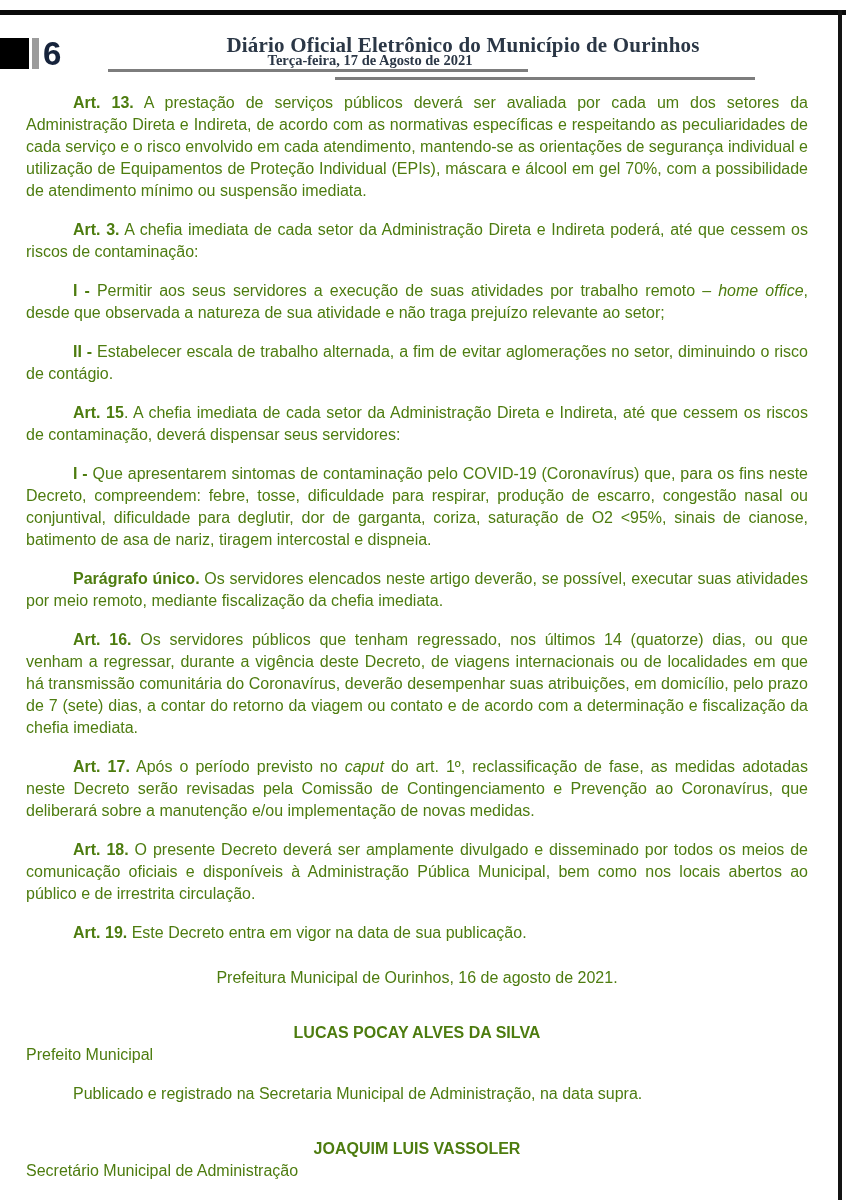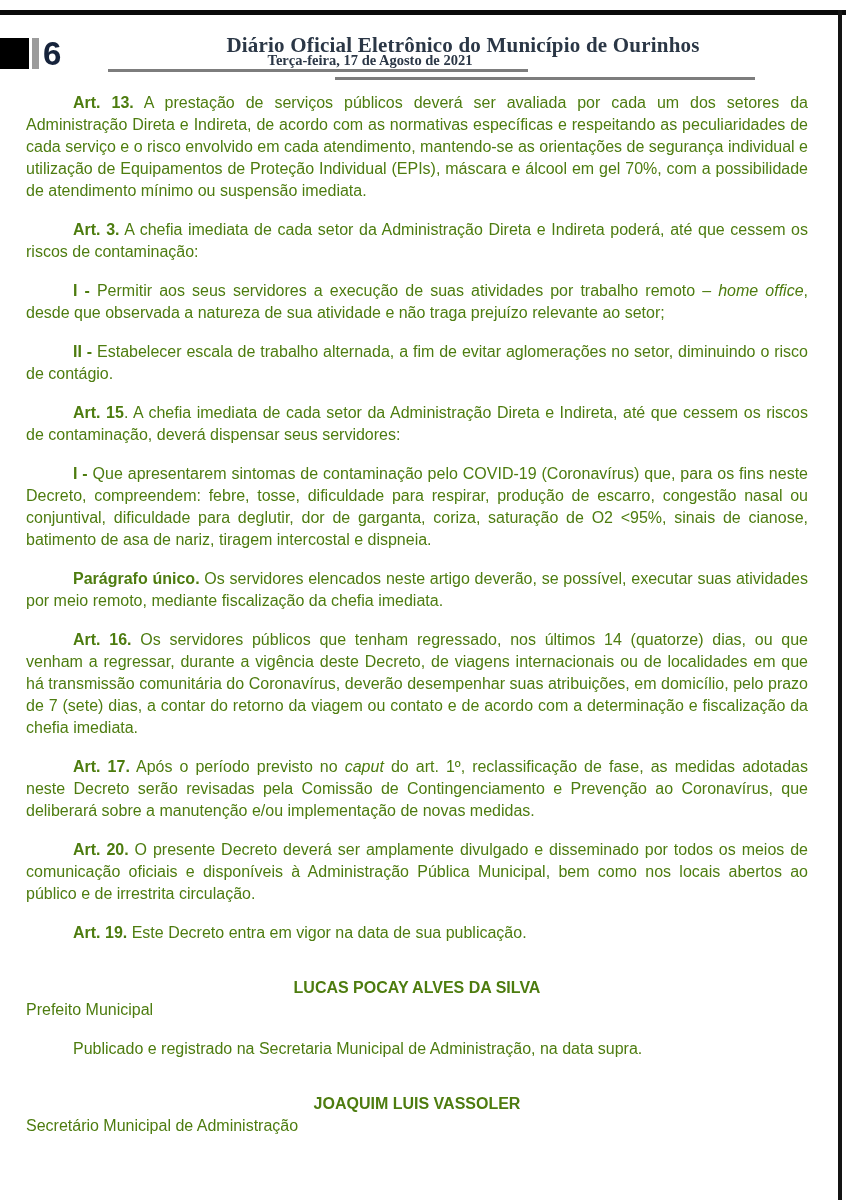--- a/index.html
+++ b/index.html
@@ -143,22 +143,23 @@
   <div class="content">
       <p class="para article"><span class="b">Art. 13.</span><span> A prestação de serviços públicos deverá ser avaliada por cada um dos setores da Administração Direta e Indireta, de acordo com as normativas específicas e respeitando as peculiaridades de cada serviço e o risco envolvido em cada atendimento, mantendo-se as orientações de segurança individual e utilização de Equipamentos de Proteção Individual (EPIs), máscara e álcool em gel 70%, com a possibilidade de atendimento mínimo ou suspensão imediata.</span></p>
       <p class="para article"><span class="b">Art. 3.</span><span> A chefia imediata de cada setor da Administração Direta e Indireta poderá, até que cessem os riscos de contaminação:</span></p>
       <p class="para article"><span class="b">I -</span><span> Permitir aos seus servidores a execução de suas atividades por trabalho remoto – </span><span class="i">home office</span><span>, desde que observada a natureza de sua atividade e não traga prejuízo relevante ao setor;</span></p>
       <p class="para article"><span class="b">II -</span><span> Estabelecer escala de trabalho alternada, a fim de evitar aglomerações no setor, diminuindo o risco de contágio.</span></p>
       <p class="para article"><span class="b">Art. 15</span><span>. A chefia imediata de cada setor da Administração Direta e Indireta, até que cessem os riscos de contaminação, deverá dispensar seus servidores:</span></p>
       <p class="para article"><span class="b">I -</span><span> Que apresentarem sintomas de contaminação pelo COVID-19 (Coronavírus) que, para os fins neste Decreto, compreendem: febre, tosse, dificuldade para respirar, produção de escarro, congestão nasal ou conjuntival, dificuldade para deglutir, dor de garganta, coriza, saturação de O2 &lt;95%, sinais de cianose, batimento de asa de nariz, tiragem intercostal e dispneia.</span></p>
       <p class="para article"><span class="b">Parágrafo único.</span><span> Os servidores elencados neste artigo deverão, se possível, executar suas atividades por meio remoto, mediante fiscalização da chefia imediata.</span></p>
       <p class="para article"><span class="b">Art. 16.</span><span> Os servidores públicos que tenham regressado, nos últimos 14 (quatorze) dias, ou que venham a regressar, durante a vigência deste Decreto, de viagens internacionais ou de localidades em que há transmissão comunitária do Coronavírus, deverão desempenhar suas atribuições, em domicílio, pelo prazo de 7 (sete) dias, a contar do retorno da viagem ou contato e de acordo com a determinação e fiscalização da chefia imediata.</span></p>
       <p class="para article"><span class="b">Art. 17.</span><span> Após o período previsto no </span><span class="i">caput</span><span> do art. 1º, reclassificação de fase, as medidas adotadas neste Decreto serão revisadas pela Comissão de Contingenciamento e Prevenção ao Coronavírus, que deliberará sobre a manutenção e/ou implementação de novas medidas.</span></p>
-      <p class="para article"><span class="b">Art. 20.</span><span> O presente Decreto deverá ser amplamente divulgado e disseminado por todos os meios de comunicação oficiais e disponíveis à Administração Pública Municipal, bem como nos locais abertos ao público e de irrestrita circulação.</span></p>
+      <p class="para article"><span class="b">Art. 18.</span><span> O presente Decreto deverá ser amplamente divulgado e disseminado por todos os meios de comunicação oficiais e disponíveis à Administração Pública Municipal, bem como nos locais abertos ao público e de irrestrita circulação.</span></p>
       <p class="para article"><span class="b">Art. 19.</span><span> Este Decreto entra em vigor na data de sua publicação.</span></p>
+      <p class="para date-line"><span>Prefeitura Municipal de Ourinhos, 16 de agosto de 2021.</span></p>
       <p class="para sig-name"><span>LUCAS POCAY ALVES DA SILVA</span></p>
       <p class="para sig-role"><span>Prefeito Municipal</span></p>
       <p class="para note"><span>Publicado e registrado na Secretaria Municipal de Administração, na data supra.</span></p>
       <p class="para sig-name"><span>JOAQUIM LUIS VASSOLER</span></p>
       <p class="para sig-role"><span>Secretário Municipal de Administração</span></p>
     </div>
 
 </div>
 
 </body></html>

